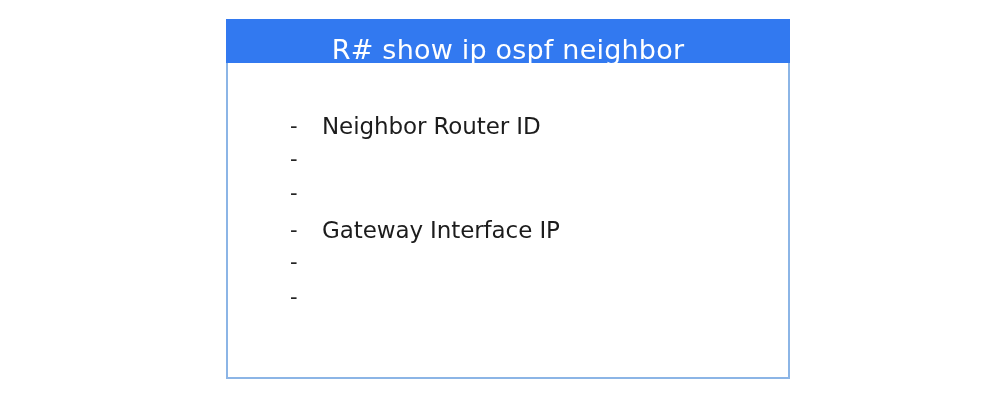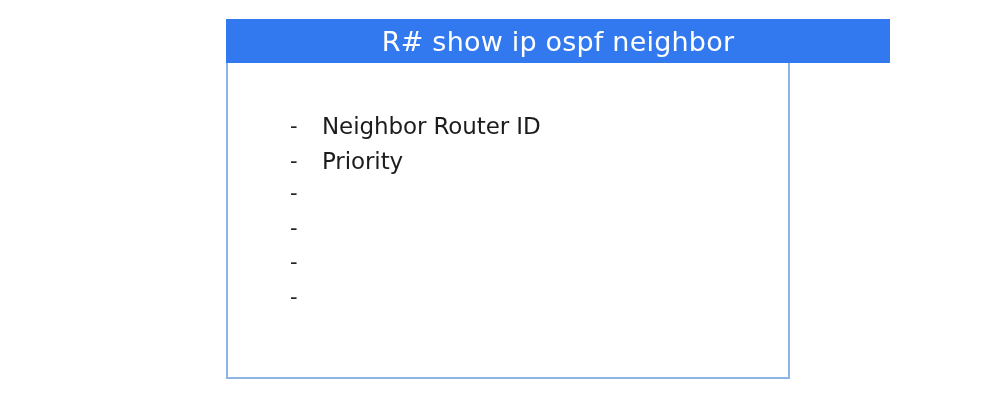--- a/index.html
+++ b/index.html
@@ -30,26 +30,26 @@
     width: 564px;
     height: 360px;
     box-sizing: border-box;
   }
 
   
   .card-header {
     position: absolute;
     left: 0;
     top: 0;
-    width: 664px;
+    width: 564px;
     height: 44px;
     background: #3279f0;
     box-sizing: border-box;
     display: flex;
-    align-items: center;
+    align-items: flex-end;
     justify-content: center;
     overflow: hidden;
   }
 
   .card-header-title {
     color: #ffffff;
     font-family: "DejaVu Sans", sans-serif;
     font-size: 27px;
     font-weight: 400;
     letter-spacing: 0.2px;
@@ -134,29 +134,29 @@
 
       <ul class="feature-list">
 
         <li class="feature-item">
           <span class="item-dash">-</span>
           <span class="item-label">Neighbor Router ID</span>
         </li>
 
         <li class="feature-item">
           <span class="item-dash">-</span>
-          <span class="item-label">Priority</span>
         </li>
 
         <li class="feature-item">
           <span class="item-dash">-</span>
         </li>
 
         <li class="feature-item">
           <span class="item-dash">-</span>
+          <span class="item-label">Gateway Interface IP</span>
         </li>
 
         <li class="feature-item">
           <span class="item-dash">-</span>
         </li>
 
         <li class="feature-item">
           <span class="item-dash">-</span>
         </li>
 

